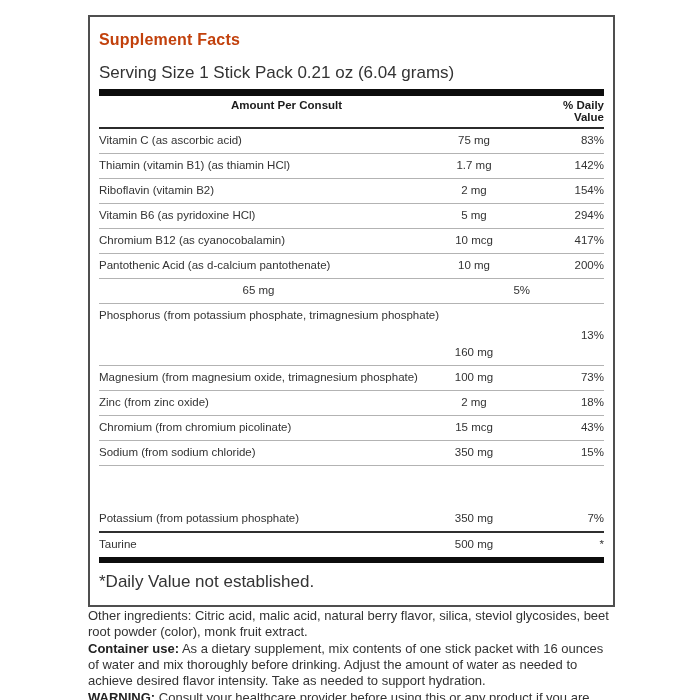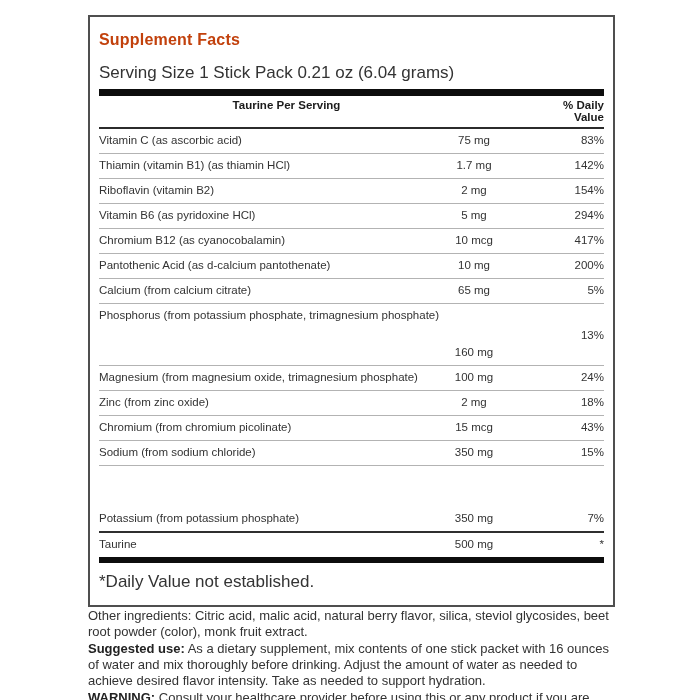--- a/index.html
+++ b/index.html
@@ -52,21 +52,21 @@
 <div class="sheet">
 
   <div class="facts">
     <div class="title">Supplement Facts</div>
 
     <div class="serving">Serving Size 1 Stick Pack 0.21 oz (6.04 grams)</div>
 
     <div class="bar bar-top"></div>
 
     <div class="hdr">
-      <span class="aps">Taurine Per Serving</span>
+      <span class="aps">Amount Per Consult</span>
       <span class="dvh">% Daily Value</span>
     </div>
 
     <div class="row">
       <span class="name">Vitamin C (as ascorbic acid)</span>
       <span class="amt">75 mg</span>
       <span class="dv">83%</span>
     </div>
     <div class="row">
       <span class="name">Thiamin (vitamin B1) (as thiamin HCl)</span>
@@ -87,33 +87,32 @@
       <span class="name">Chromium B12 (as cyanocobalamin)</span>
       <span class="amt">10 mcg</span>
       <span class="dv">417%</span>
     </div>
     <div class="row">
       <span class="name">Pantothenic Acid (as d-calcium pantothenate)</span>
       <span class="amt">10 mg</span>
       <span class="dv">200%</span>
     </div>
     <div class="row">
-      <span class="name">Calcium (from calcium citrate)</span>
       <span class="amt">65 mg</span>
       <span class="dv">5%</span>
     </div>
     <div class="row wrap2">
       <span class="name">Phosphorus (from potassium phosphate, trimagnesium phosphate)</span>
       <span class="amt">160 mg</span>
       <span class="dv">13%</span>
     </div>
     <div class="row">
       <span class="name">Magnesium (from magnesium oxide, trimagnesium phosphate)</span>
       <span class="amt">100 mg</span>
-      <span class="dv">24%</span>
+      <span class="dv">73%</span>
     </div>
     <div class="row">
       <span class="name">Zinc (from zinc oxide)</span>
       <span class="amt">2 mg</span>
       <span class="dv">18%</span>
     </div>
     <div class="row">
       <span class="name">Chromium (from chromium picolinate)</span>
       <span class="amt">15 mcg</span>
       <span class="dv">43%</span>
@@ -134,17 +133,17 @@
       <span class="dv">*</span>
     </div>
 
     <div class="bar bar-bottom"></div>
 
     <div class="footnote">*Daily Value not established.</div>
   </div>
 
   <div class="para"><span>Other ingredients: Citric acid, malic acid, natural berry flavor, silica, steviol glycosides, beet root powder (color), monk fruit extract.</span></div>
 
-  <div class="para"><span class="plabel">Suggested use:</span><span> As a dietary supplement, mix contents of one stick packet with 16 ounces of water and mix thoroughly before drinking. Adjust the amount of water as needed to achieve desired flavor intensity. Take as needed to support hydration.</span></div>
+  <div class="para"><span class="plabel">Container use:</span><span> As a dietary supplement, mix contents of one stick packet with 16 ounces of water and mix thoroughly before drinking. Adjust the amount of water as needed to achieve desired flavor intensity. Take as needed to support hydration.</span></div>
 
   <div class="para"><span class="plabel">WARNING:</span><span> Consult your healthcare provider before using this or any product if you are pregnant or nursing, taking medications or have a medical condition such as kidney or heart disease.</span></div>
 
 </div>
 
 </body></html>

